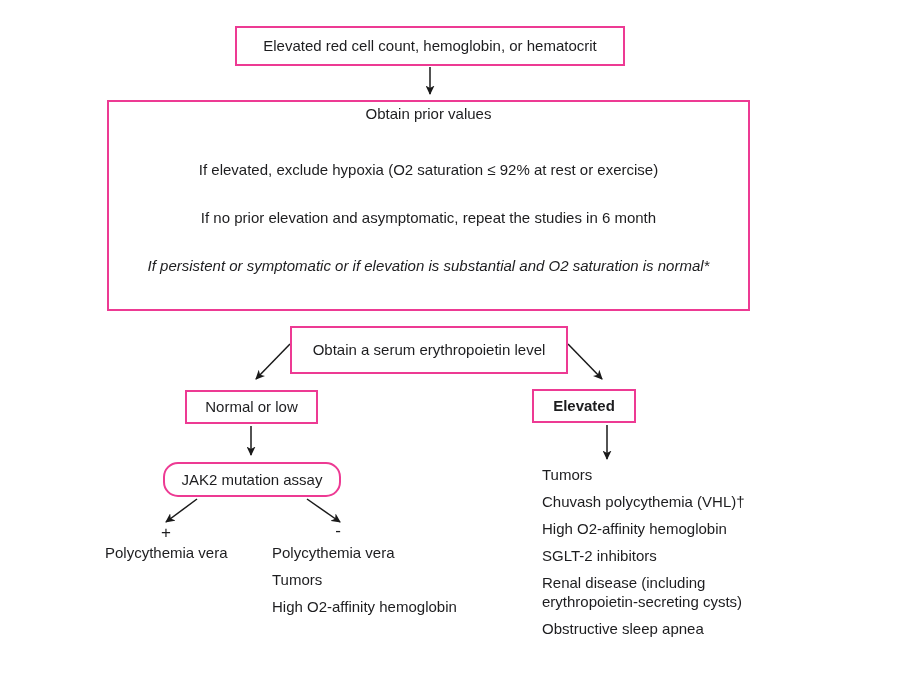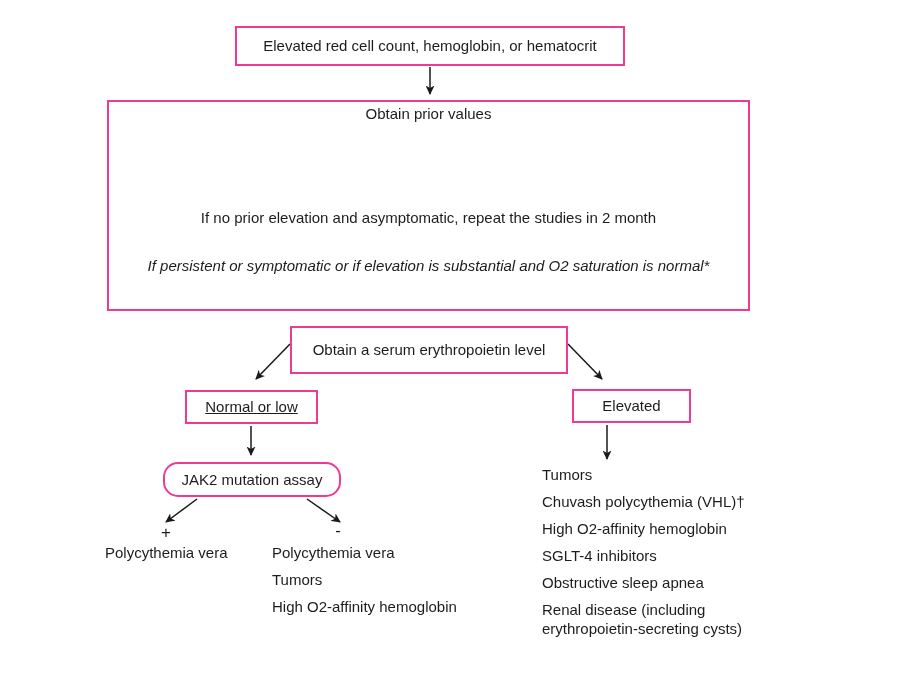--- a/index.html
+++ b/index.html
@@ -68,28 +68,29 @@
     <line x1="197" y1="499" x2="166" y2="522"></line>
     <line x1="307" y1="499" x2="340" y2="522"></line>
     <line x1="607" y1="425" x2="607" y2="459"></line>
   </svg>
 
   <div class="box" style="left:235px;top:26px;width:390px;height:40px;">Elevated red cell count, hemoglobin, or hematocrit</div>
 
   <div class="workup-frame" style="left:107px;top:100px;width:643px;height:211px;"></div>
 
   <div class="wline" style="top:104px;">Obtain prior values</div>
-  <div class="wline" style="top:208px;">If no prior elevation and asymptomatic, repeat the studies in 2 month</div>
+  <div class="wline" style="top:160px;">If elevated, exclude hypoxia (O2 saturation ≤ 92% at rest or exercise)</div>
+  <div class="wline" style="top:208px;">If no prior elevation and asymptomatic, repeat the studies in 6 month</div>
   <div class="wline" style="top:256px;font-style:italic;">If persistent or symptomatic or if elevation is substantial and O2 saturation is normal*</div>
 
   <div class="box" style="left:290px;top:326px;width:278px;height:48px;">Obtain a serum erythropoietin level</div>
 
-  <div class="box" style="left:185px;top:390px;width:133px;height:34px;text-decoration:underline;">Normal or low</div>
+  <div class="box" style="left:185px;top:390px;width:133px;height:34px;">Normal or low</div>
 
-  <div class="box" style="left:572px;top:389px;width:119px;height:34px;">Elevated</div>
+  <div class="box" style="left:532px;top:389px;width:104px;height:34px;font-weight:bold;">Elevated</div>
 
   <div class="box" style="left:163px;top:462px;width:178px;height:35px;border-radius:15px;">JAK2 mutation assay</div>
 
   <div class="sign" style="left:155px;top:524px;">+</div>
 
   <div class="sign" style="left:327px;top:522px;">-</div>
 
   <div class="list" style="left:105px;top:543px;">
       <div class="list-item">Polycythemia vera</div>
     </div>
@@ -97,19 +98,19 @@
   <div class="list" style="left:272px;top:543px;">
       <div class="list-item">Polycythemia vera</div>
       <div class="list-item">Tumors</div>
       <div class="list-item">High O2-affinity hemoglobin</div>
     </div>
 
   <div class="list" style="left:542px;top:465px;">
       <div class="list-item">Tumors</div>
       <div class="list-item">Chuvash polycythemia (VHL)†</div>
       <div class="list-item">High O2-affinity hemoglobin</div>
-      <div class="list-item">SGLT-4 inhibitors</div>
-      <div class="list-item">Obstructive sleep apnea</div>
+      <div class="list-item">SGLT-2 inhibitors</div>
       <div class="list-item">Renal disease (including
 erythropoietin-secreting cysts)</div>
+      <div class="list-item">Obstructive sleep apnea</div>
     </div>
 
 </div>
 
 </body></html>

